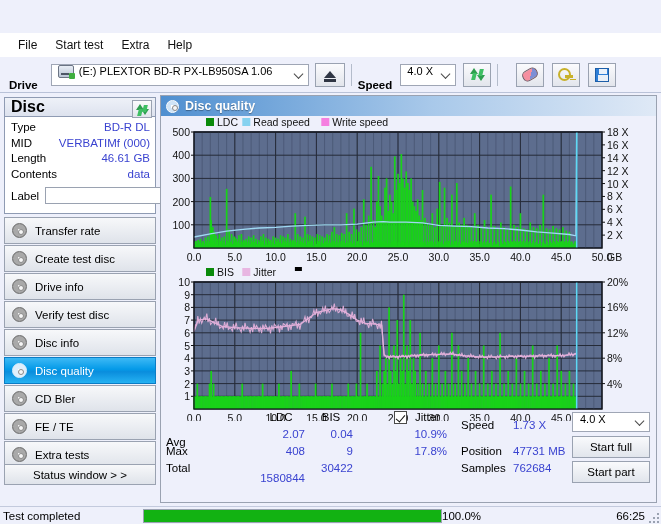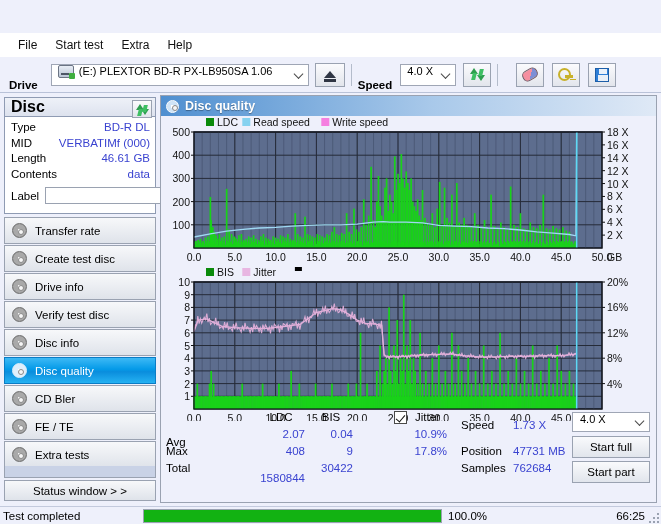--- a/index.html
+++ b/index.html
@@ -134,21 +134,21 @@
     background:radial-gradient(circle at 50% 50%, #f2f2f2 0 20%, #a9a9a9 21% 62%, #7c7c7c 100%);
     border:1px solid #6d6d6d; position:relative;
   }
   .navbtn.sel .nav-ico {
     background:radial-gradient(circle at 50% 50%, #ffffff 0 20%, #dfeffc 21% 62%, #b8d9f2 100%);
     border-color:#e8f4fd;
   }
   .nav-ico::after{content:"";position:absolute;left:4.5px;top:4.5px;width:4px;height:4px;border-radius:50%;
     background:#f6f6f6;border:1px solid #8a8a8a;}
   .statuswin {
-    position:absolute; left:4px; top:480px; width:152px; height:21px;
+    position:absolute; left:4px; top:464px; width:152px; height:21px;
     border:1px solid #9aa2b1; background:linear-gradient(#f7f8fa,#dfe3ea);
     display:flex; align-items:center; justify-content:center; font-size:11.5px; color:#000;
   }
   .navtail { position:absolute; left:4px; top:466px; width:152px; height:12px;
     background:#c9d2e6; border:1px solid #9aa2b1; border-top:none;}
 
   
   .content {
     position:absolute; left:160px; top:95px; width:497px; height:408px;
     background:#eef0fb; border:1px solid #9aa2b1;
@@ -1683,21 +1683,21 @@
         <span>Start part</span>
       </div>
     </div>
   </div>
 
   <div class="statusbar">
     <div class="sb-cell" style="width:143px; padding-left:3px;">Test completed</div>
     <div class="progress-outer" style="width:299px;">
       <div class="progress-fill" id="pfill" style="width: 100%;"></div>
     </div>
-    <div class="sb-cell" style="width:112px; padding-left:6px;">100.0%</div>
+    <div class="sb-cell" style="width:112px; ">100.0%</div>
     <div class="sb-cell" style="flex:1; justify-content:flex-end; padding-right:16px;">66:25</div>
     <div class="grip">
       <i style="right:0;bottom:0"></i>
         <i style="right:4px;bottom:0"></i>
         <i style="right:8px;bottom:0"></i>
       <i style="right:0;bottom:4px"></i>
         <i style="right:4px;bottom:4px"></i>
       <i style="right:0;bottom:8px"></i>
     </div>
   </div>

